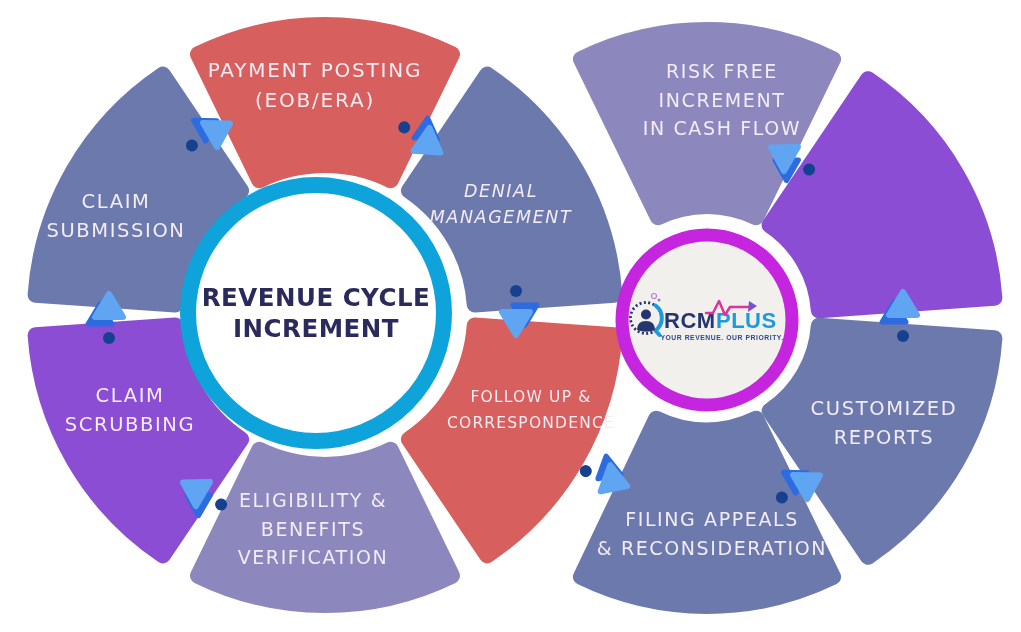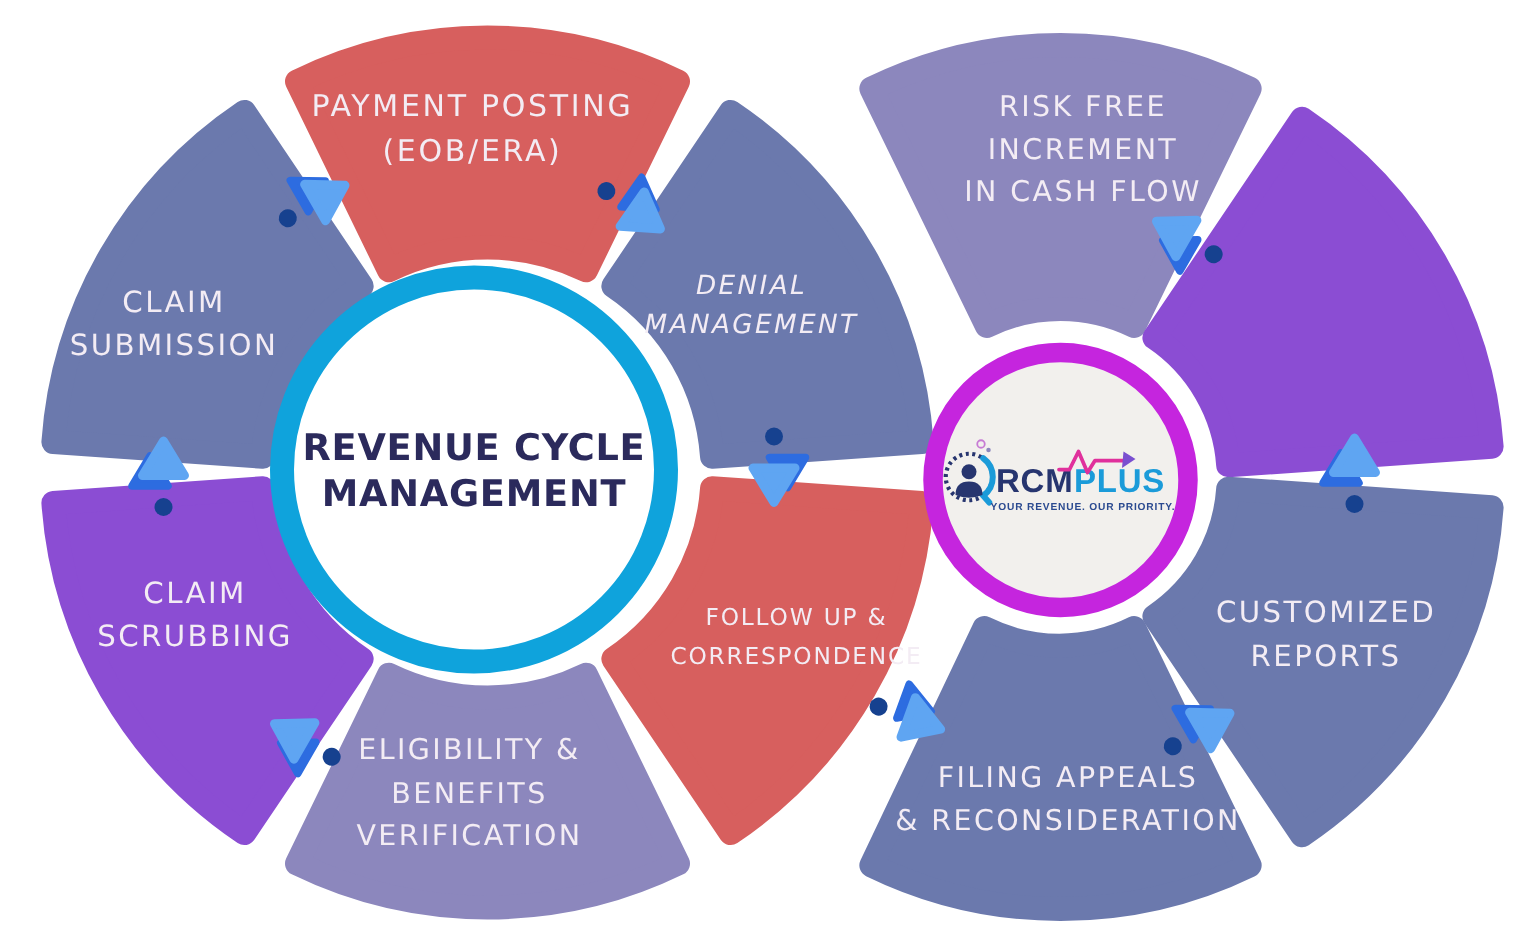--- a/index.html
+++ b/index.html
@@ -80,34 +80,34 @@
       <polyline points="706,313 713,313 719,301 725,315 730,307 750,307" fill="none" stroke-width="2.5" stroke-linecap="round" stroke-linejoin="round" stroke="#E0309C"></polyline>
       <path d="M749,301 L757,306 L748,312 Z" fill="#7A4FD0"></path>
       <text x="722" y="340" class="logo-tagline" text-anchor="middle" fill="#2B4A90">YOUR REVENUE. OUR PRIORITY.</text>
     </g>
   </svg>
 
   <div class="seg-label" style="left:315px; top:85px; font-size:20px; letter-spacing:1.8px;">PAYMENT POSTING
 (EOB/ERA)</div>
   <div class="seg-label" style="left:501px; top:204px; font-size:17.5px;font-style:italic;">DENIAL
 MANAGEMENT</div>
-  <div class="seg-label" style="left:531px; top:425px; font-size:15.5px; letter-spacing:1.2px; line-height:1.7;">FOLLOW UP &amp;
+  <div class="seg-label" style="left:531px; top:410px; font-size:15.5px; letter-spacing:1.2px; line-height:1.7;">FOLLOW UP &amp;
 CORRESPONDENCE</div>
   <div class="seg-label" style="left:313px; top:529px; font-size:19px;">ELIGIBILITY &amp;
 BENEFITS
 VERIFICATION</div>
   <div class="seg-label" style="left:130px; top:410px; font-size:19.5px;">CLAIM
 SCRUBBING</div>
   <div class="seg-label" style="left:116px; top:216px; font-size:19.5px;">CLAIM
 SUBMISSION</div>
 
   <div class="seg-label" style="left:710px; top:100px; font-size:19px;margin-left:12px;">RISK FREE
 INCREMENT
 IN CASH FLOW</div>
   <div class="seg-label" style="left:884px; top:423px; font-size:19.5px;">CUSTOMIZED
 REPORTS</div>
   <div class="seg-label" style="left:712px; top:533px; font-size:19px;">FILING APPEALS
 &amp; RECONSIDERATION</div>
 
   <div class="hub-title" style="left:316px; top:314px;">REVENUE CYCLE
-MANAGEMENT</div>
+INCREMENT</div>
 
 </div>
 
 </body></html>

